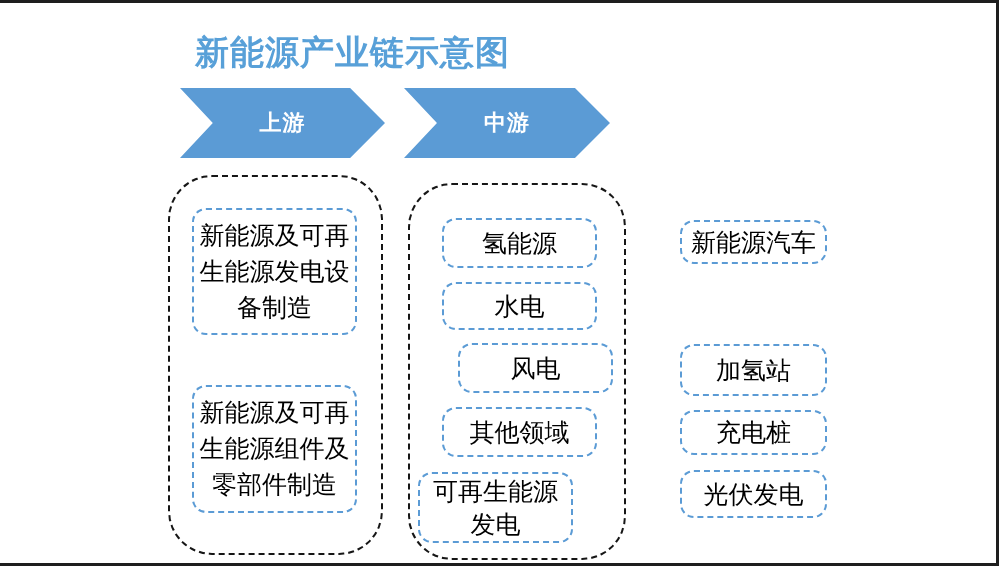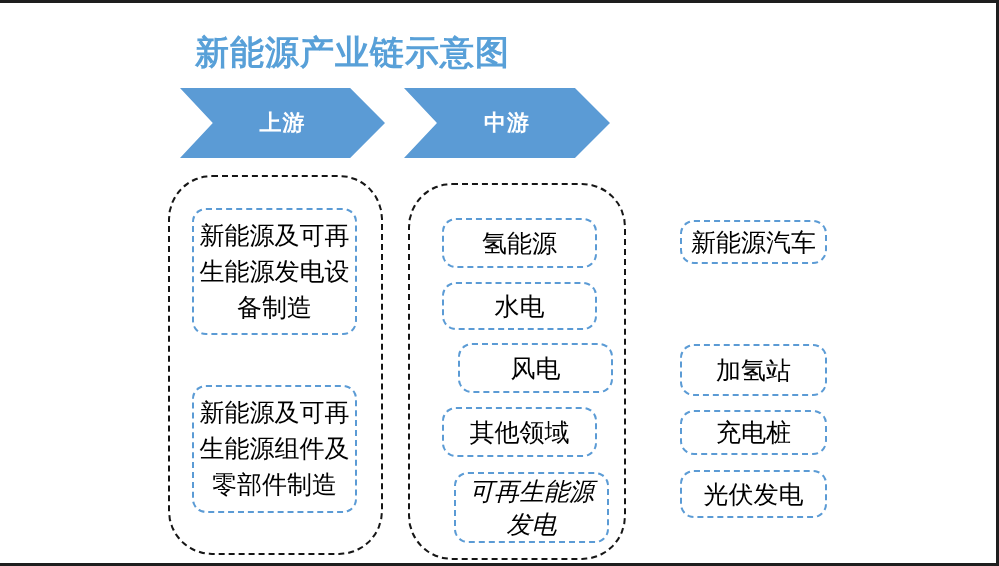--- a/index.html
+++ b/index.html
@@ -45,21 +45,21 @@
     display:flex;align-items:center;justify-content:center;text-align:center;
     font-family:"Liberation Serif","DejaVu Serif",serif;color:#000000;
     font-size:25px;line-height:33px;box-sizing:border-box;padding:0 4px;
   }
   .n-u1{left:192px;top:208px;width:165px;height:127px;line-height:36px;}
   .n-u2{left:192px;top:385px;width:165px;height:128px;line-height:36px;}
   .n-m1{left:442px;top:218px;width:155px;height:50px;}
   .n-m2{left:442px;top:282px;width:155px;height:48px;}
   .n-m3{left:458px;top:343px;width:155px;height:50px;}
   .n-m4{left:442px;top:407px;width:155px;height:50px;}
-  .n-m5{left:454px;top:472px;width:155px;height:71px;font-style:italic;}
+  .n-m5{left:418px;top:472px;width:155px;height:71px;}
   .n-d1{left:680px;top:220px;width:147px;height:44px;}
   .n-d2{left:680px;top:282px;width:147px;height:45px;}
   .n-d3{left:680px;top:344px;width:147px;height:52px;}
   .n-d4{left:680px;top:410px;width:147px;height:45px;}
   .n-d5{left:680px;top:470px;width:147px;height:48px;}
 </style>
 </head>
 <body>
 
 <div class="canvas">

